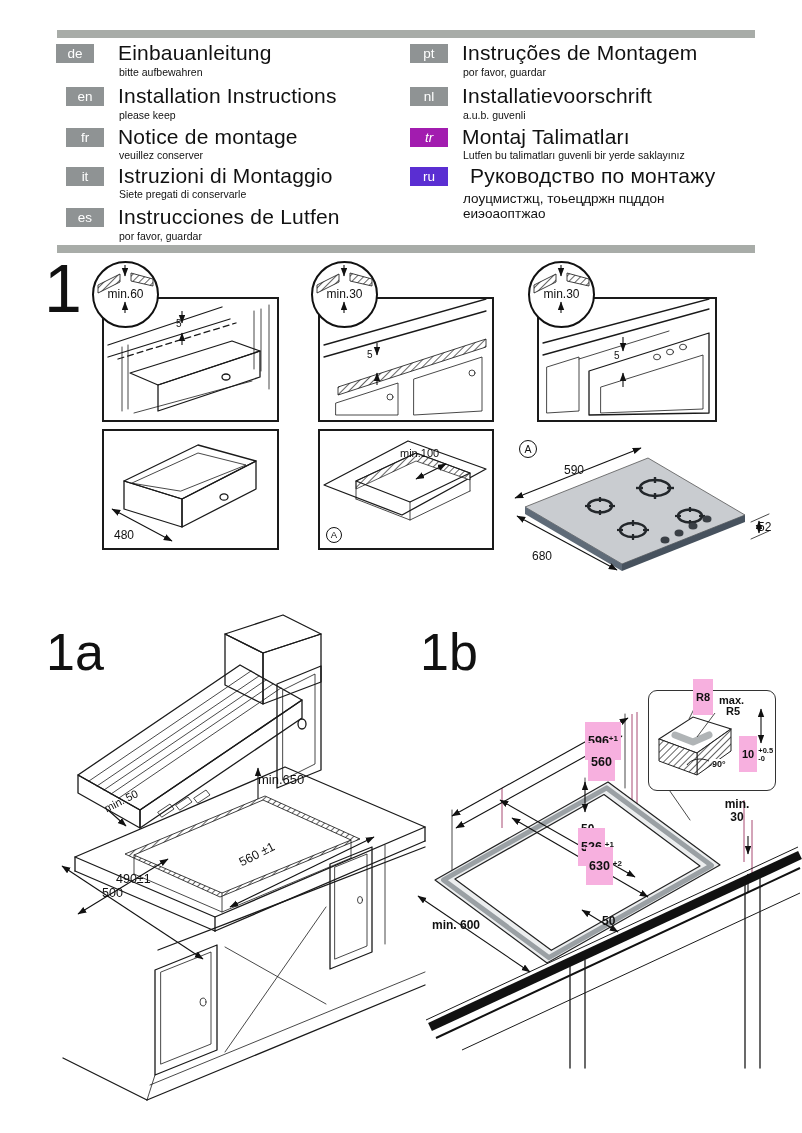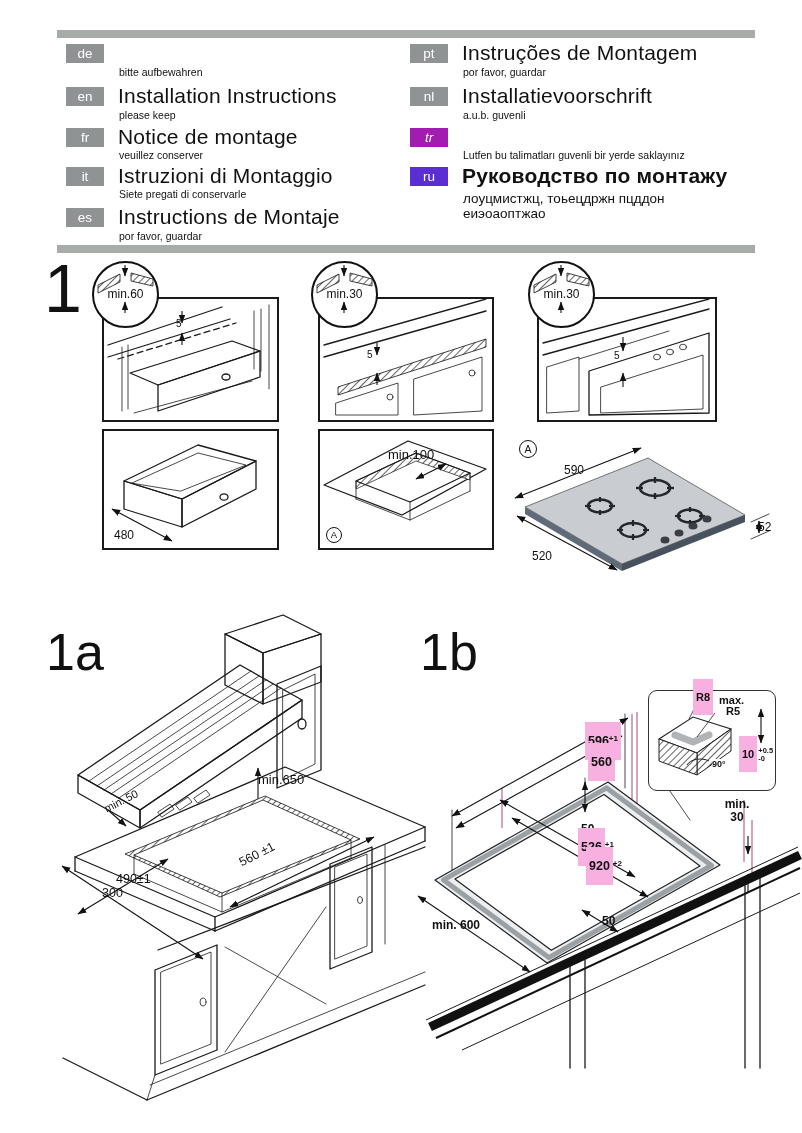--- a/index.html
+++ b/index.html
@@ -5,21 +5,21 @@
   html,body{margin:0;padding:0;background:#e8e8e8;}
   .page{position:relative;width:802px;height:1133px;background:#fff;overflow:hidden;
         font-family:"Liberation Sans",sans-serif;color:#111;}
   .abs{position:absolute;}
   .bar{position:absolute;background:#a8aca8;height:8px;}
   .badge{position:absolute;width:38px;height:19px;background:#8f9394;color:#fff;
          font-size:13.5px;text-align:center;line-height:19px;}
   .badge.dark{background:#a21caf;font-style:italic;}
   .badge.ru{background:#5a2ed2;}
   .ltitle{position:absolute;font-size:21px;letter-spacing:.2px;white-space:nowrap;}
-  .ltitle.bold{font-weight:bold;}
+  .ltitle.bold{font-weight:normal;margin-left:8px;}
   .lsub{position:absolute;font-size:10.5px;white-space:nowrap;}
   .lsub.big{font-size:13.5px;line-height:15px;white-space:normal;width:238px;}
   .fig-label{position:absolute;font-size:68px;line-height:1;}
   .fig-label.small{font-size:52px;}
   .panel{position:absolute;border:2px solid #1a1a1a;background:#fff;}
   .callout{position:absolute;width:63px;height:63px;border:2.5px solid #111;border-radius:50%;
            background:#fff;z-index:3;}
   .callout .ctext{position:absolute;left:0;top:24px;width:100%;text-align:center;font-size:12px;}
   .dim{position:absolute;font-size:12px;white-space:nowrap;z-index:4;}
   .dim.sm{font-size:10px;}
@@ -54,48 +54,50 @@
       </marker>
       <pattern id="hat" width="5" height="5" patternUnits="userSpaceOnUse" patternTransform="rotate(45)">
         <rect width="5" height="5" fill="#fff"></rect>
         <line x1="0" y1="0" x2="0" y2="5" stroke="#222" stroke-width="1.4"></line>
       </pattern>
     </defs>
   </svg>
 
   <div class="bar" style="left:57px;top:30px;width:698px;"></div>
 
-  <div class="badge" style="left:66px;top:44px;">de</div>
+  <div class="badge" style="left:56px;top:44px;">de</div>
+  <div class="ltitle" style="left:118px;top:41px;">Einbauanleitung</div>
   <div class="lsub" style="left:119px;top:66px;">bitte aufbewahren</div>
 
   <div class="badge" style="left:66px;top:87px;">en</div>
   <div class="ltitle" style="left:118px;top:84px;">Installation Instructions</div>
   <div class="lsub" style="left:119px;top:109px;">please keep</div>
 
   <div class="badge" style="left:66px;top:128px;">fr</div>
   <div class="ltitle" style="left:118px;top:125px;">Notice de montage</div>
   <div class="lsub" style="left:119px;top:149px;">veuillez conserver</div>
 
   <div class="badge" style="left:66px;top:167px;">it</div>
   <div class="ltitle" style="left:118px;top:164px;">Istruzioni di Montaggio</div>
   <div class="lsub" style="left:119px;top:188px;">Siete pregati di conservarle</div>
 
   <div class="badge" style="left:66px;top:208px;">es</div>
-  <div class="ltitle" style="left:118px;top:205px;">Instructions de Montaje</div>
+  <div class="ltitle" style="left:118px;top:205px;">Instrucciones de Lutfen</div>
   <div class="lsub" style="left:119px;top:230px;">por favor, guardar</div>
 
   <div class="badge" style="left:410px;top:44px;">pt</div>
   <div class="ltitle" style="left:462px;top:41px;">Instruções de Montagem</div>
   <div class="lsub" style="left:463px;top:66px;">por favor, guardar</div>
 
   <div class="badge" style="left:410px;top:87px;">nl</div>
   <div class="ltitle" style="left:462px;top:84px;">Installatievoorschrift</div>
   <div class="lsub" style="left:463px;top:109px;">a.u.b. guvenli</div>
 
   <div class="badge dark" style="left:410px;top:128px;">tr</div>
+  <div class="ltitle" style="left:462px;top:125px;">Montaj Talimatları</div>
   <div class="lsub" style="left:463px;top:149px;">Lutfen bu talimatları guvenli bir yerde saklayınız</div>
 
   <div class="badge ru" style="left:410px;top:167px;">ru</div>
   <div class="ltitle bold" style="left:462px;top:164px;">Руководство по монтажу</div>
   <div class="lsub big" style="left:463px;top:191px;">лоуцмистжц, тоьецдржн пцддон еиэоаоптжао</div>
 
   <div class="bar" style="left:57px;top:245px;width:698px;"></div>
 
   <div class="fig-label" style="left:44px;top:254px;">1</div>
 
@@ -219,21 +221,21 @@
       <g>
         <polygon class="ln" points="36,50 96,22 150,42 90,71" fill="none"></polygon>
         <line class="ln thin" x1="36" y1="50" x2="36" y2="68"></line>
         <line class="ln thin" x1="90" y1="71" x2="90" y2="89"></line>
         <line class="ln thin" x1="150" y1="42" x2="150" y2="60"></line>
         <polyline class="ln thin" points="36,68 90,89 150,60"></polyline>
       </g>
       <line class="dimln" x1="96" y1="48" x2="126" y2="33"></line>
     </svg>
   </div>
-  <div class="dim" style="left:388px;top:447px;font-size:13px;">min.100</div>
+  <div class="dim" style="left:400px;top:447px;font-size:11px;">min.100</div>
   <div class="acirc" style="left:326px;top:527px;width:14px;height:14px;font-size:9.5px;line-height:14px;">A</div>
 
   <svg class="abs" style="left:505px;top:430px;" width="290" height="142" viewBox="0 0 290 142">
     <polygon points="20,77 143,28 240,85 117,134" fill="#c9ccd0" stroke="#555" stroke-width="0.8"></polygon>
     <polygon points="20,77 117,134 117,141 20,84" fill="#5f6b78"></polygon>
     <polygon points="117,134 240,85 240,92 117,141" fill="#47525e"></polygon>
     <g stroke="#23272b" fill="none">
       <ellipse cx="150" cy="58" rx="15" ry="8" stroke-width="2.6"></ellipse>
       <line x1="131" y1="58" x2="138" y2="58" stroke-width="2.4"></line>
         <line x1="162" y1="58" x2="169" y2="58" stroke-width="2.4"></line>
@@ -264,21 +266,21 @@
     <line class="dimln" x1="10" y1="68" x2="136" y2="18"></line>
     <line class="dimln" x1="12" y1="86" x2="112" y2="140"></line>
     <g>
       <line class="ln thin" x1="246" y1="92" x2="264" y2="84"></line>
       <line class="ln thin" x1="246" y1="109" x2="264" y2="101"></line>
       <line class="dimln" x1="254" y1="91" x2="254" y2="103"></line>
     </g>
   </svg>
   <div class="acirc" style="left:519px;top:440px;width:16px;height:16px;font-size:10.5px;line-height:16px;">A</div>
   <div class="dim" style="left:564px;top:463px;">590</div>
-  <div class="dim" style="left:532px;top:549px;">520</div>
+  <div class="dim" style="left:532px;top:549px;">680</div>
   <div class="dim" style="left:758px;top:520px;">52</div>
 
   <div class="fig-label small" style="left:46px;top:626px;">1a</div>
 
   <svg class="abs" style="left:40px;top:612px;" width="390" height="500" viewBox="0 0 390 500">
     <g>
       <polygon class="ln" points="185,22 243,3 281,22 223,41" fill="#fff"></polygon>
       <polygon class="ln" points="185,22 223,41 223,92 185,73" fill="#fff"></polygon>
       <polygon class="ln" points="223,41 281,22 281,70 223,92" fill="#fff"></polygon>
       <polygon class="ln" points="237,72 281,54 281,158 237,176" fill="#fff"></polygon>
@@ -328,21 +330,21 @@
       <line class="ln" x1="107" y1="488" x2="385" y2="373"></line>
       <line class="ln thin" x1="110" y1="473" x2="385" y2="360"></line>
       <line class="ln" x1="107" y1="488" x2="23" y2="446"></line>
       <line class="ln thin" x1="115" y1="463" x2="107" y2="488"></line>
       <line class="ln thin" x1="345" y1="233" x2="345" y2="332"></line>
     </g>
   </svg>
   <div class="dim" style="left:258px;top:772px;font-size:13px;">min.650</div>
   <div class="dim rot" style="left:105px;top:803px;font-size:11px;">min. 50</div>
   <div class="dim" style="left:116px;top:872px;font-size:12.5px;">490±1</div>
-  <div class="dim" style="left:102px;top:886px;font-size:12.5px;">300</div>
+  <div class="dim" style="left:102px;top:886px;font-size:12.5px;">500</div>
   <div class="dim rot" style="left:240px;top:856px;font-size:12.5px;">560 ±1</div>
 
   <div class="fig-label small" style="left:420px;top:626px;text-align:center;">1b</div>
 
   <svg class="abs" style="left:400px;top:630px;" width="402" height="440" viewBox="0 0 402 440">
     <g>
       <line class="red" x1="232" y1="84" x2="232" y2="180"></line>
       <line class="red" x1="237" y1="82" x2="237" y2="184"></line>
       <line class="red" x1="102" y1="158" x2="102" y2="198"></line>
       <line class="red" x1="344" y1="170" x2="344" y2="232"></line>
@@ -381,21 +383,21 @@
       <line class="dimln" x1="182" y1="280" x2="218" y2="302"></line>
       <line class="ar" x1="348" y1="206" x2="348" y2="224"></line>
       <line class="ar" x1="348" y1="262" x2="348" y2="244"></line>
     </g>
   </svg>
 
   <div class="dim" style="left:585px;top:734px;z-index:5;"><span class="pink"><span>596</span><span class="sup">+1</span></span></div>
   <div class="dim" style="left:588px;top:755px;z-index:5;"><span class="pink">560</span></div>
   <div class="dim b" style="left:581px;top:822px;z-index:5;">50</div>
   <div class="dim" style="left:578px;top:840px;z-index:5;"><span class="pink"><span>526</span></span><span class="sup">+1</span></div>
-  <div class="dim" style="left:586px;top:859px;z-index:5;"><span class="pink"><span>920</span></span><span class="sup">+2</span></div>
+  <div class="dim" style="left:586px;top:859px;z-index:5;"><span class="pink"><span>630</span></span><span class="sup">+2</span></div>
   <div class="dim b" style="left:432px;top:918px;z-index:5;">min. 600</div>
   <div class="dim b" style="left:602px;top:914px;z-index:5;">50</div>
   <div class="min30" style="left:716px;top:798px;">
     <span>min.</span><br><span>30</span>
   </div>
 
   <div class="cornerbox" style="left:648px;top:690px;width:126px;height:99px;">
     <svg width="123" height="96" viewBox="0 0 123 96">
       <polygon points="10,48 44,26 82,38 48,62" fill="#fff" stroke="#222" stroke-width="1.1"></polygon>
       <polygon points="48,62 82,38 82,60 48,84" fill="url(#hat)" stroke="#222" stroke-width="1"></polygon>

